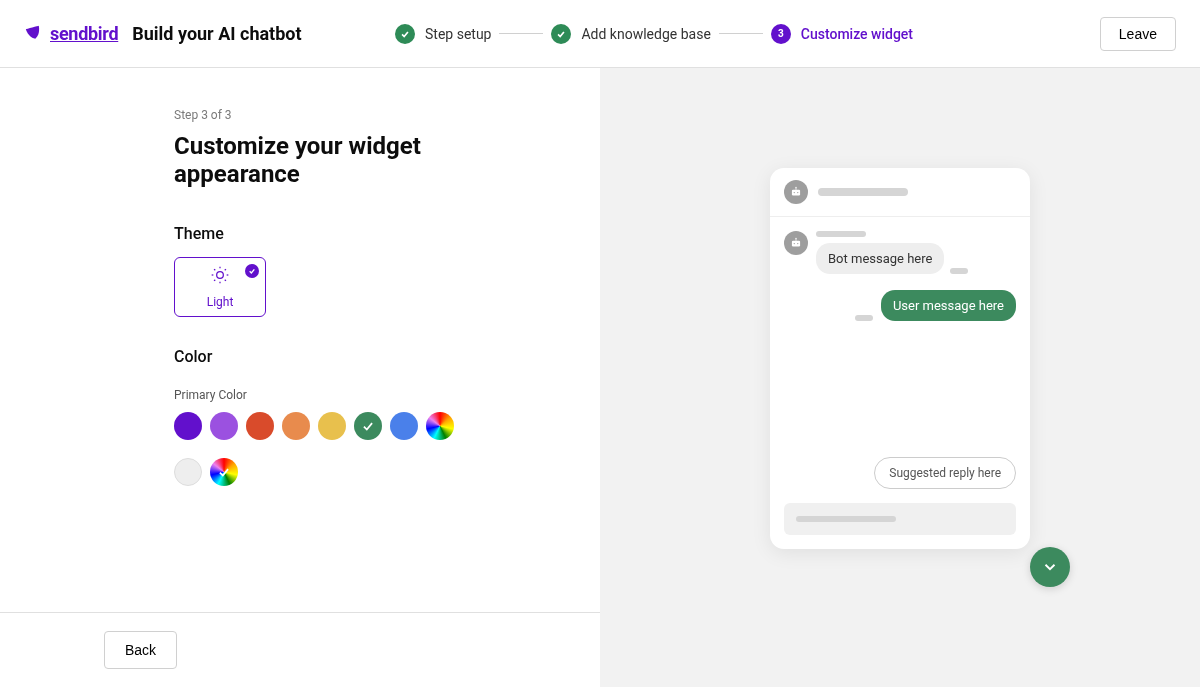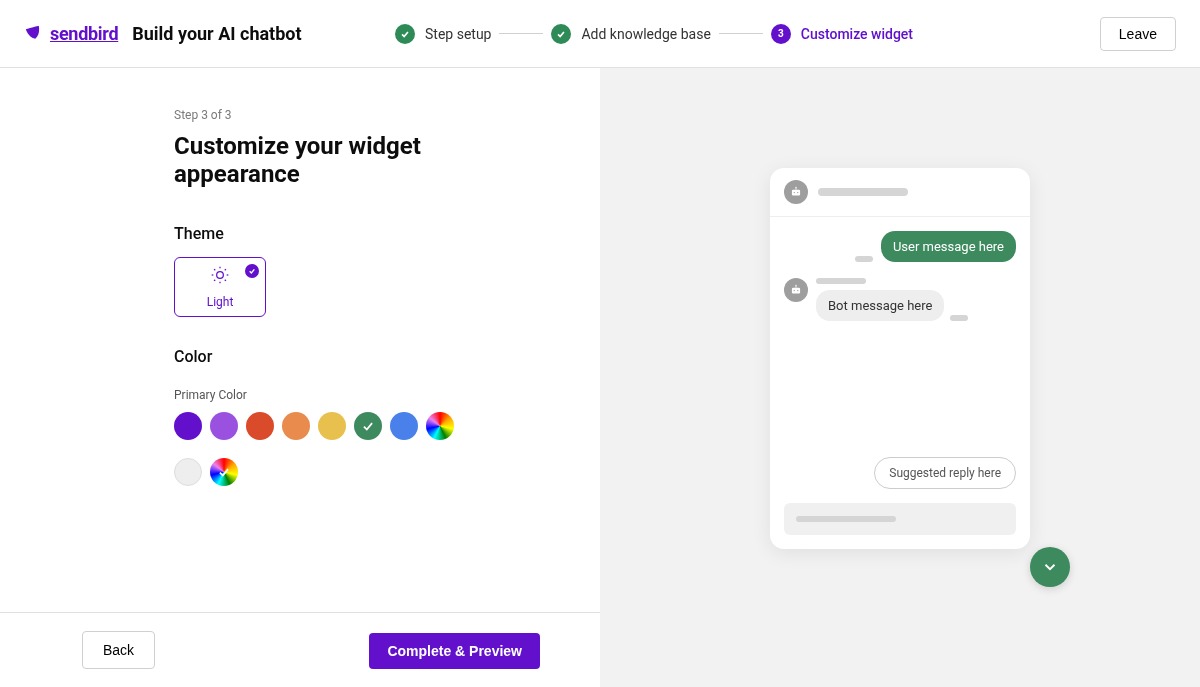--- a/index.html
+++ b/index.html
@@ -37,21 +37,21 @@
 .theme-card .icon { font-size: 18px; }
 .theme-check { position: absolute; top: 6px; right: 6px; width: 14px; height: 14px; border-radius: 50%; background: #6210CC; display: flex; align-items: center; justify-content: center; }
 
 .swatch-row { display: flex; gap: 8px; margin-bottom: 18px; }
 .swatch { width: 28px; height: 28px; border-radius: 50%; cursor: pointer; display: flex; align-items: center; justify-content: center; }
 .swatch.rainbow { background: conic-gradient(red, orange, yellow, green, cyan, blue, violet, red); }
 .swatch.light-gray { background: #eeeeee; border: 1px solid #ddd; }
 .check-svg { color: #fff; }
 
 
-.footer { position: absolute; bottom: 0; left: 0; right: 0; padding: 18px 60px 18px 82px; border-top: 1px solid #e0e0e0; display: flex; justify-content: space-between; align-items: flex-end; background: #fff; width: 600px; margin-top: 45px; }
+.footer { position: absolute; bottom: 0; left: 0; right: 0; padding: 18px 60px 18px 104px; border-top: 1px solid #e0e0e0; display: flex; justify-content: space-between; align-items: flex-start; background: #fff; width: 600px; margin-top: 45px; }
 .back-btn { background: #fff; border: 1px solid #d0d0d0; border-radius: 4px; padding: 10px 20px; font-size: 14px; cursor: pointer; }
 .primary-btn { background: #6210CC; color: #fff; border: none; border-radius: 4px; padding: 10px 18px; font-size: 14px; font-weight: 600; cursor: pointer; }
 
 
 .widget { width: 260px; background: #fff; border-radius: 14px; box-shadow: 0 4px 20px rgba(0,0,0,0.08); overflow: hidden; display: flex; flex-direction: column; }
 .widget-header { display: flex; align-items: center; gap: 10px; padding: 12px 14px; border-bottom: 1px solid #eee; }
 .bot-avatar { width: 24px; height: 24px; border-radius: 50%; background: #9e9e9e; display: flex; align-items: center; justify-content: center; color: #fff; }
 .placeholder-line { height: 8px; background: #d5d5d5; border-radius: 4px; }
 .widget-body { padding: 14px; flex: 1; display: flex; flex-direction: column; gap: 16px; }
 .msg-row { display: flex; align-items: flex-start; gap: 8px; }
@@ -161,61 +161,60 @@
       <div class="swatch light-gray"></div>
       <div class="swatch rainbow">
         <svg class="check-svg" width="14" height="14" viewBox="0 0 24 24" fill="none" stroke="currentColor" stroke-width="3">
             <polyline points="5 13 10 18 19 7"></polyline>
           </svg>
       </div>
     </div>
 
     <div class="footer">
       <button class="back-btn">Back</button>
-      <button class="primary-btn">Complete &amp; Preview</button>
     </div>
   </div>
 
   <div class="right">
     <div class="widget">
       <div class="widget-header">
         <div class="bot-avatar">
           <svg width="14" height="14" viewBox="0 0 24 24" fill="#fff">
               <rect x="5" y="8" width="14" height="10" rx="2"></rect>
               <circle cx="9" cy="13" r="1.2" fill="#9e9e9e"></circle>
               <circle cx="15" cy="13" r="1.2" fill="#9e9e9e"></circle>
               <line x1="12" y1="4" x2="12" y2="8" stroke="#fff" stroke-width="1.5"></line>
               <circle cx="12" cy="4" r="1.2"></circle>
             </svg>
         </div>
         <div class="placeholder-line" style="width:90px"></div>
       </div>
       <div class="widget-body">
-        <div class="msg-row user">
-          <div class="tiny-bar"></div>
-          <div class="bubble user">User message here</div>
-        </div>
         <div class="msg-row">
           <div class="bot-avatar">
             <svg width="14" height="14" viewBox="0 0 24 24" fill="#fff">
                 <rect x="5" y="8" width="14" height="10" rx="2"></rect>
                 <circle cx="9" cy="13" r="1.2" fill="#9e9e9e"></circle>
                 <circle cx="15" cy="13" r="1.2" fill="#9e9e9e"></circle>
                 <line x1="12" y1="4" x2="12" y2="8" stroke="#fff" stroke-width="1.5"></line>
                 <circle cx="12" cy="4" r="1.2"></circle>
               </svg>
           </div>
           <div class="bot-col">
             <div class="top-bar-sm"></div>
             <div style="display:flex;align-items:flex-end;gap:6px">
               <div class="bubble bot">Bot message here</div>
               <div class="tiny-bar"></div>
             </div>
           </div>
         </div>
+        <div class="msg-row user">
+          <div class="tiny-bar"></div>
+          <div class="bubble user">User message here</div>
+        </div>
         <div class="suggested">Suggested reply here</div>
       </div>
       <div class="widget-input">
         <div class="placeholder-line"></div>
       </div>
     </div>
 
     <div class="fab">
       <svg width="18" height="18" viewBox="0 0 24 24" fill="none" stroke="#fff" stroke-width="2.5">
           <polyline points="6 9 12 15 18 9"></polyline>

